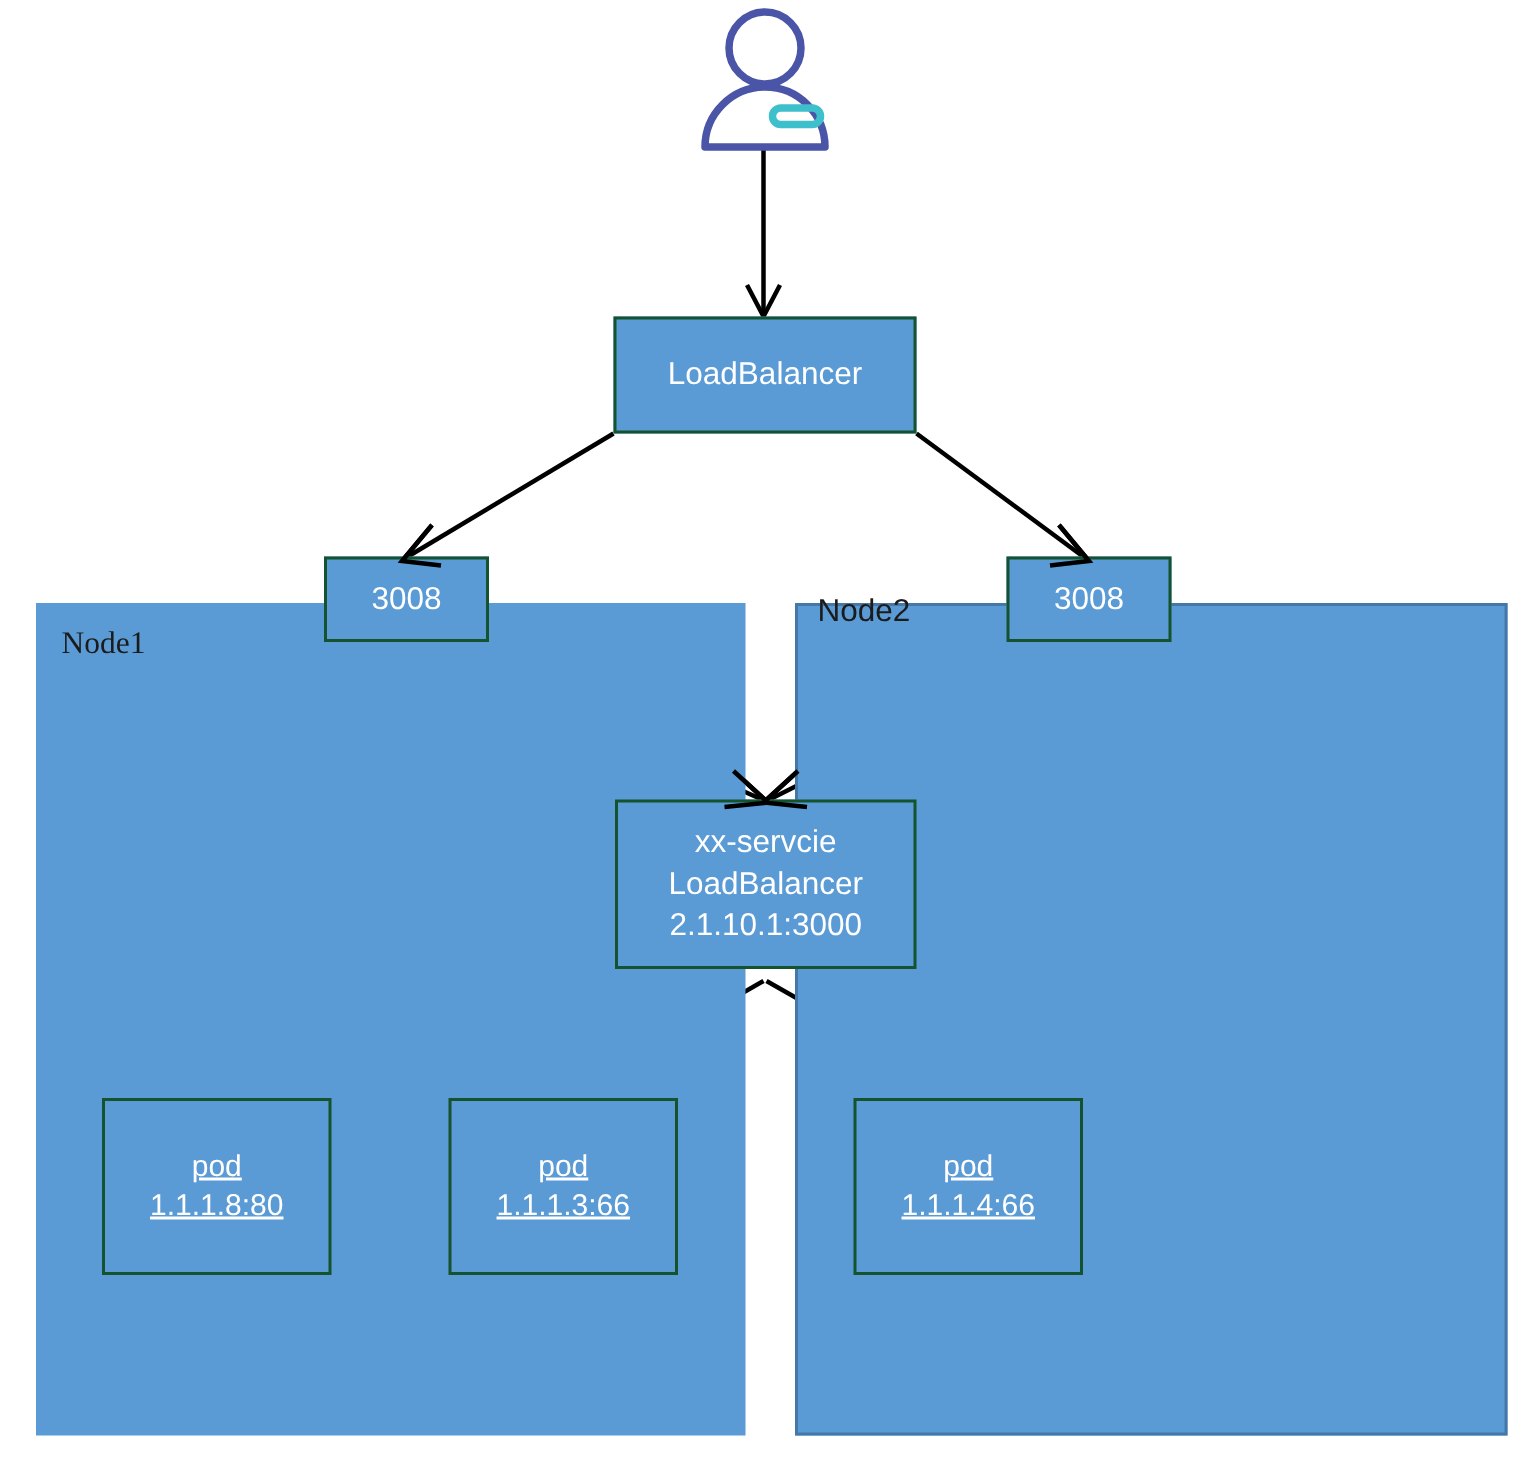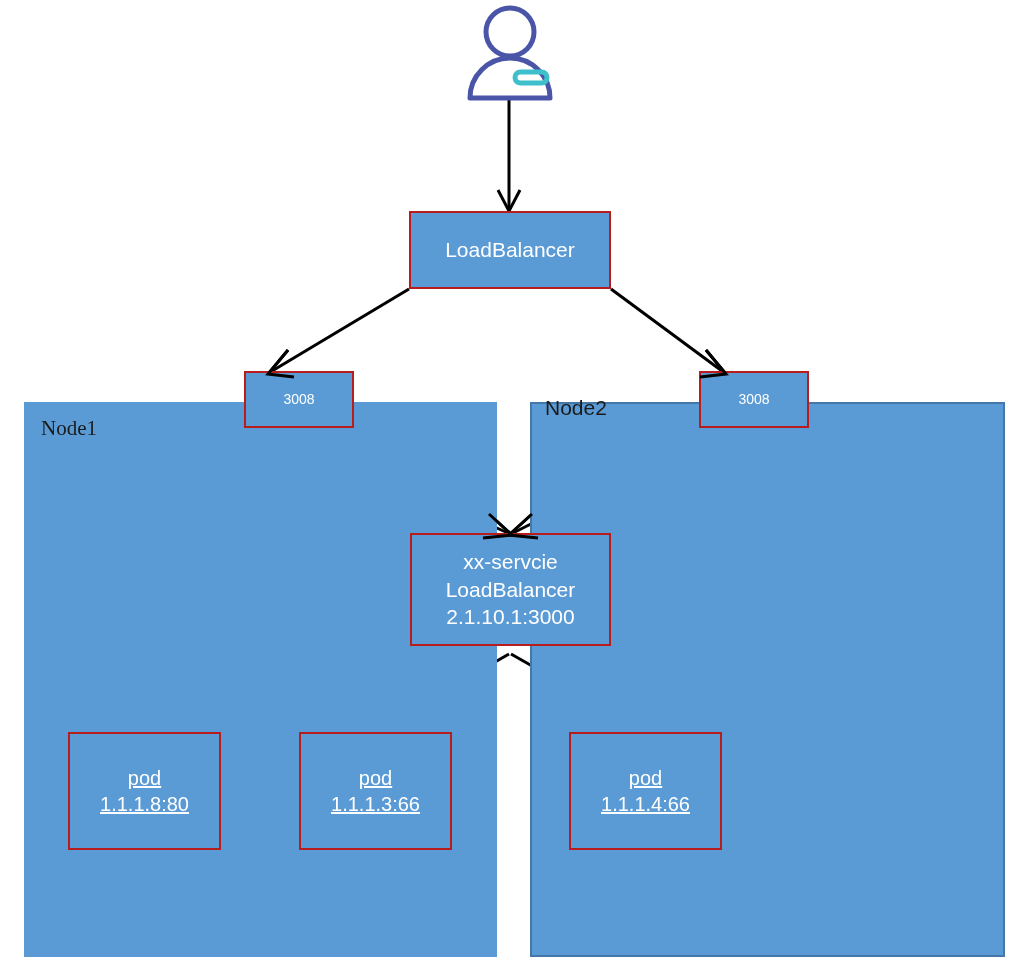--- a/index.html
+++ b/index.html
@@ -31,31 +31,31 @@
     color: #1b1b1b;
     font-size: 21px;
     line-height: 1;
     white-space: nowrap;
   }
   
   .box {
     position: absolute;
     box-sizing: border-box;
     background: #5B9BD5;
-    border: 2px solid #b91c1c;
+    border: 2px solid #14532d;
     color: #ffffff;
     display: flex;
     flex-direction: column;
     align-items: center;
     justify-content: center;
     text-align: center;
     line-height: 1.32;
     font-size: 21px;
   }
-  .box.port { font-size: 14px; margin-left: 28px; }
+  .box.port { font-size: 21px; }
   .box.service { font-size: 21px; }
   .box.pod { font-size: 20px; text-decoration: underline; }
   .box .line { display: block; white-space: nowrap; }
   
   .layer {
     position: absolute;
     left: 0;
     top: 0;
     width: 1016px;
     height: 972px;

